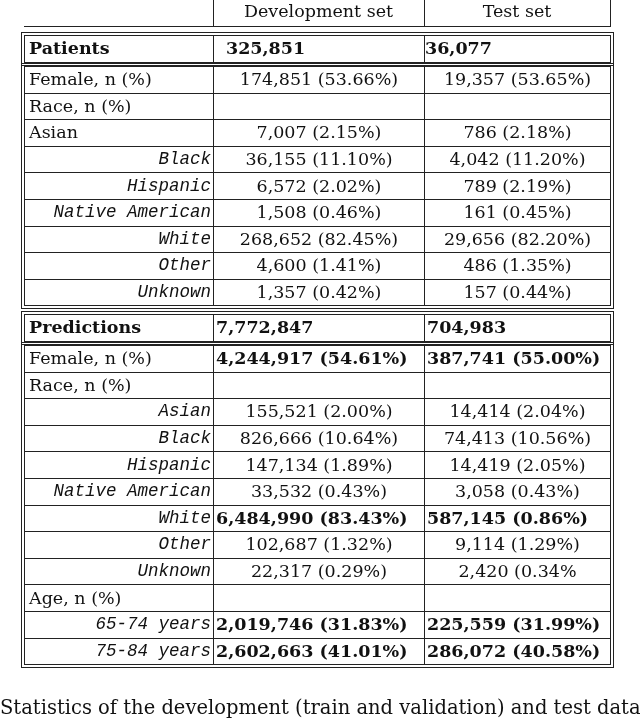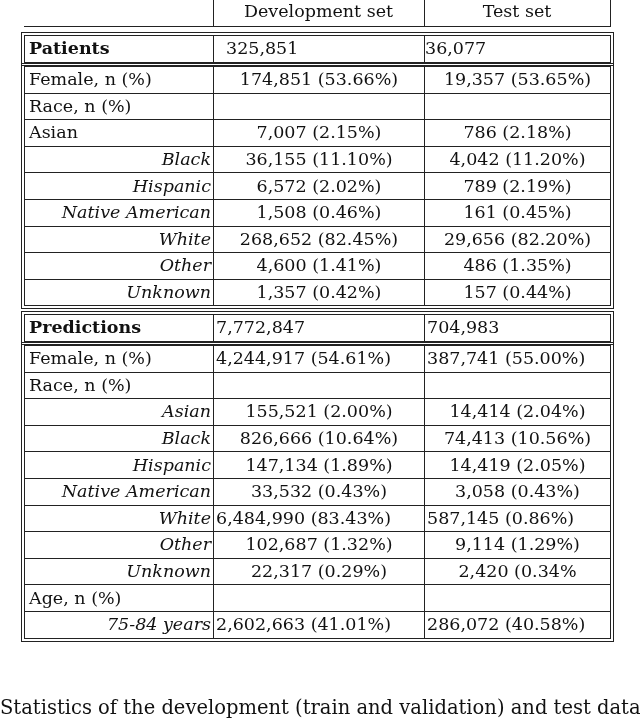--- a/index.html
+++ b/index.html
@@ -15,23 +15,23 @@
   }
   .tbl col.c1 { width: 189px; }
   .tbl col.c2 { width: 211px; }
   .tbl col.c3 { width: 186px; }
   .tbl td {
     border: 1.3px solid #222;
     height: 25.6px; padding: 0 4px; white-space: nowrap;
     line-height: 25px; overflow: hidden;
   }
   .tbl td.lbl { text-align: left; }
-  .tbl td.lbl.sub { text-align: right; font-style: italic; padding-right: 2px; }
+  .tbl td.lbl.sub { text-align: right; font-style: italic; padding-right: 2px; font-family: Liberation Mono, monospace; }
   .tbl td.val { text-align: center; }
-  .tbl td.val.left { text-align: left; padding-left: 2px; }
+  .tbl td.val.left { text-align: left; padding-left: 2px; font-weight: bold; }
   .tbl td.bold { font-weight: bold; }
 
   
   #hdr { top: -3px; }
   #hdr td { height: 29px; border-top: none; }
   #hdr td.blank { border-left: none; border-top: none; }
   #hdr td.hc { text-align: center; }
 
   
   .boxed { outline: 1.3px solid #222; outline-offset: 2px; }
@@ -199,20 +199,25 @@
         <td class="lbl sub">Unknown</td>
         <td class="val">22,317 (0.29%)</td>
         <td class="val">2,420 (0.34%</td>
       </tr>
       <tr>
         <td class="lbl">Age, n (%)</td>
         <td class="val"></td>
         <td class="val"></td>
       </tr>
       <tr>
+        <td class="lbl sub">65-74 years</td>
+        <td class="val left">2,019,746 (31.83%)</td>
+        <td class="val left">225,559 (31.99%)</td>
+      </tr>
+      <tr>
         <td class="lbl sub">75-84 years</td>
         <td class="val left">2,602,663 (41.01%)</td>
         <td class="val left">286,072 (40.58%)</td>
       </tr>
     </tbody>
 </table>
 
 <div class="caption">Statistics of the development (train and validation) and test datas</div>
 
 </body></html>

